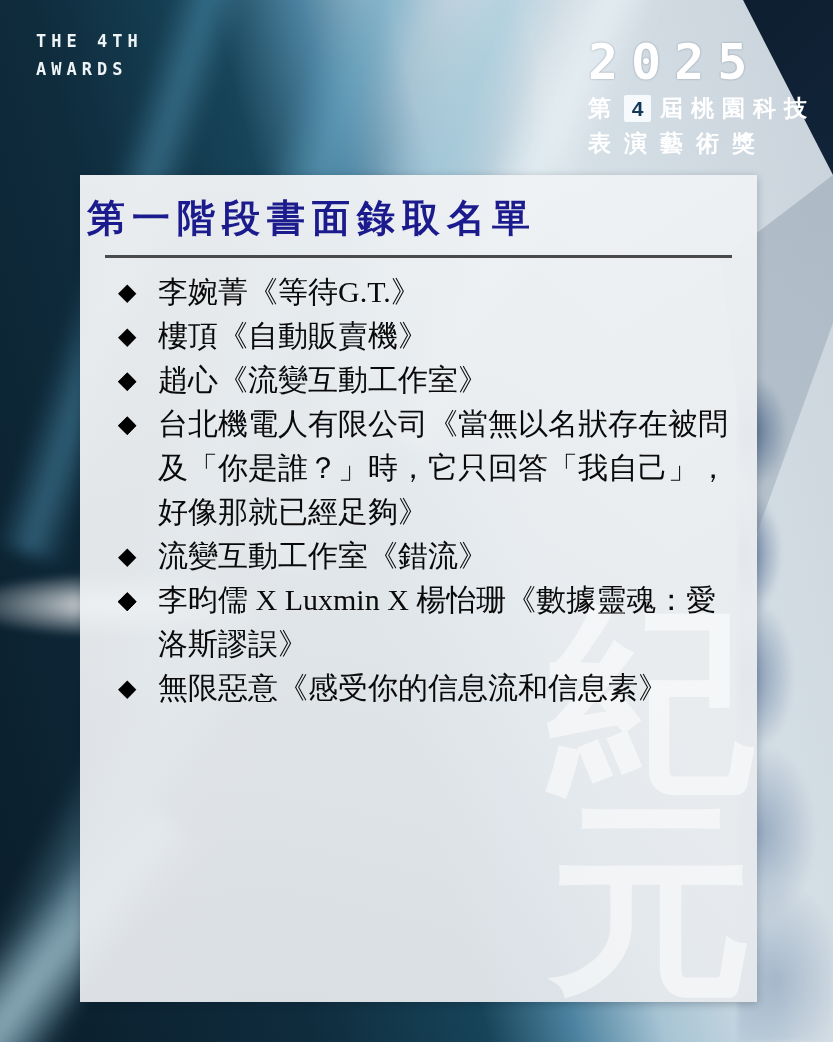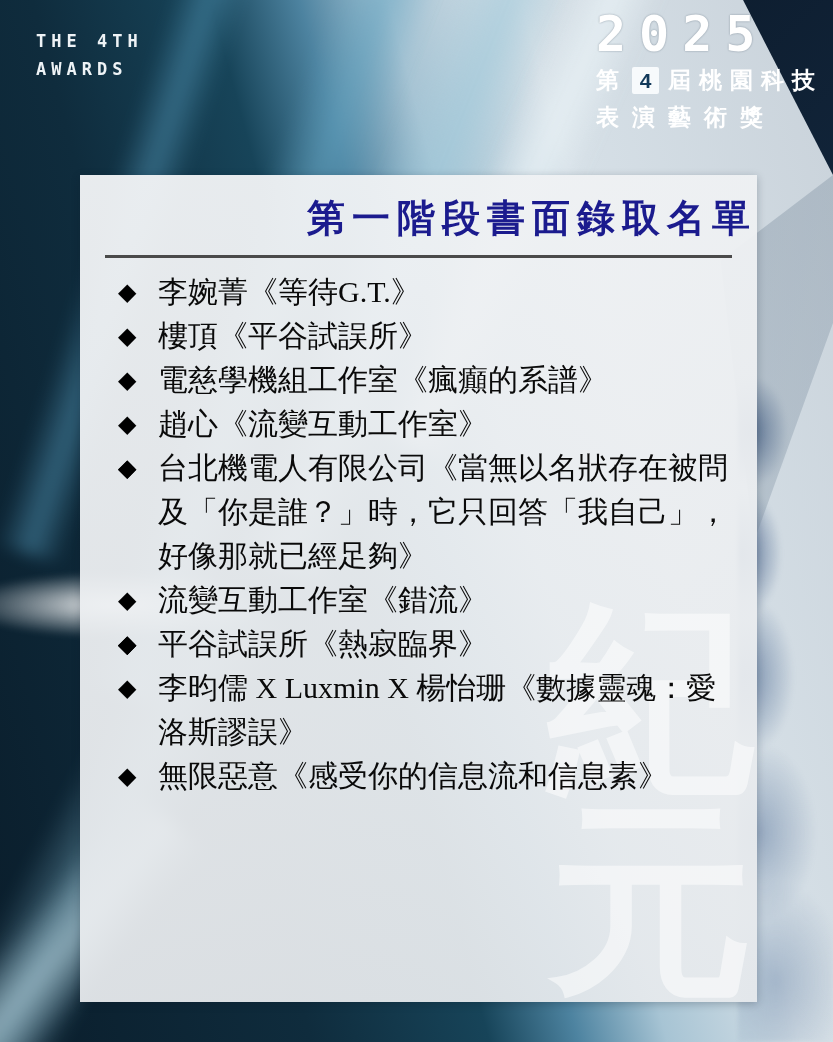--- a/index.html
+++ b/index.html
@@ -51,58 +51,58 @@
     clip-path:polygon(89.2% 0, 100% 0, 100% 16.8%);
     background:linear-gradient(135deg, #060f1a 0%, #12263c 60%, #25455f 100%);
   }
   
   .header-left {
     position:absolute; left:36px; top:27px; z-index:4;
     color:#eef3f6; font-family:"DejaVu Sans Mono", monospace;
     font-size:17px; font-weight:bold; letter-spacing:5px; line-height:28px;
     white-space:nowrap;
   }
-  .header-right { position:absolute; left:588px; top:8px; z-index:4; color:#ffffff; white-space:nowrap;margin-left:8px; }
+  .header-right { position:absolute; left:588px; top:36px; z-index:4; color:#ffffff; white-space:nowrap; }
   .year {
     font-family:"DejaVu Sans Mono", monospace;
     font-size:50px; font-weight:bold; letter-spacing:13px; line-height:52px;
     text-shadow:0 0 2px rgba(10,30,50,.4);
   }
   .edition {
     margin-top:5px; font-size:23px; letter-spacing:8px; line-height:30px;
     font-family:"Liberation Sans", sans-serif; font-weight:bold;
     display:flex; align-items:center;
   }
   .num-box {
     display:inline-block; width:27px; height:27px; background:#f7fafc; color:#12395a;
     font-weight:bold; text-align:center; line-height:27px; font-size:21px;
     border-radius:2px; margin:0 9px 0 5px; letter-spacing:0;
   }
   .subtitle {
     margin-top:7px; font-size:23px; letter-spacing:13px; line-height:30px;
-    font-family:Liberation Sans, sans-serif; font-weight:bold;
+    font-family:Liberation Mono, monospace; font-weight:bold;
   }
   
   .card-bg {
     position:absolute; left:80px; top:175px; width:677px; height:827px; z-index:1;
     background:linear-gradient(160deg, rgba(241,243,245,.96), rgba(231,234,237,.93));
     box-shadow:0 2px 8px rgba(10,25,40,.25);
   }
   .watermark {
     position:absolute; left:528px; top:598px; width:246px; z-index:2;
     color:rgba(255,255,255,.52); text-align:center;
     font-family:"DejaVu Sans", sans-serif; font-weight:bold;
     font-size:205px; line-height:202px;
   }
   .card-content {
     position:absolute; left:80px; top:175px; width:677px; height:827px; z-index:3;
     box-sizing:border-box; padding-top:19px;
   }
   .card-title {
-    text-align:right; font-size:38px; font-weight:bold; color:#1b1b8e;
+    text-align:left; font-size:38px; font-weight:bold; color:#1b1b8e;
     letter-spacing:7px; text-indent:7px; line-height:48px;
     font-family:"Liberation Serif","DejaVu Serif", serif;
   }
   .divider { margin:13px 25px 0 25px; border:0; border-top:3px solid #4a4a4a; }
   .entry-list {
     margin:12px 22px 0 38px; padding:0; list-style:none;
     font-family:"Liberation Serif","DejaVu Serif", serif;
     font-size:30px; line-height:44px; color:#0a0a0a;
   }
   .entry-list li { position:relative; padding-left:40px; }
@@ -156,26 +156,25 @@
     <hr class="divider">
     <ul class="entry-list">
 
         <li>
           <span class="bullet">◆</span>
           <span>李婉菁《等待G.T.》</span>
         </li>
 
         <li>
           <span class="bullet">◆</span>
-          <span>樓頂《平谷試誤所》</span>
-        </li>
-
-        <li>
-          <span class="bullet">◆</span>
-          <span>電慈學機組工作室《瘋癲的系譜》</span>
+          <span>樓頂《自動販賣機》</span>
+        </li>
+
+        <li>
+          <span class="bullet">◆</span>
         </li>
 
         <li>
           <span class="bullet">◆</span>
           <span>趙心《流變互動工作室》</span>
         </li>
 
         <li>
           <span class="bullet">◆</span>
         </li>
@@ -193,21 +192,20 @@
         <li>
           <span class="bullet">◆</span>
         </li>
 
         <li>
           <span class="bullet">◆</span>
         </li>
 
         <li>
           <span class="bullet">◆</span>
-          <span>平谷試誤所《熱寂臨界》</span>
         </li>
 
         <li>
           <span class="bullet">◆</span>
           <span>李昀儒 X Luxmin X 楊怡珊《數據靈魂：愛洛斯謬誤》</span>
         </li>
 
         <li>
           <span class="bullet">◆</span>
           <span>無限惡意《感受你的信息流和信息素》</span>

